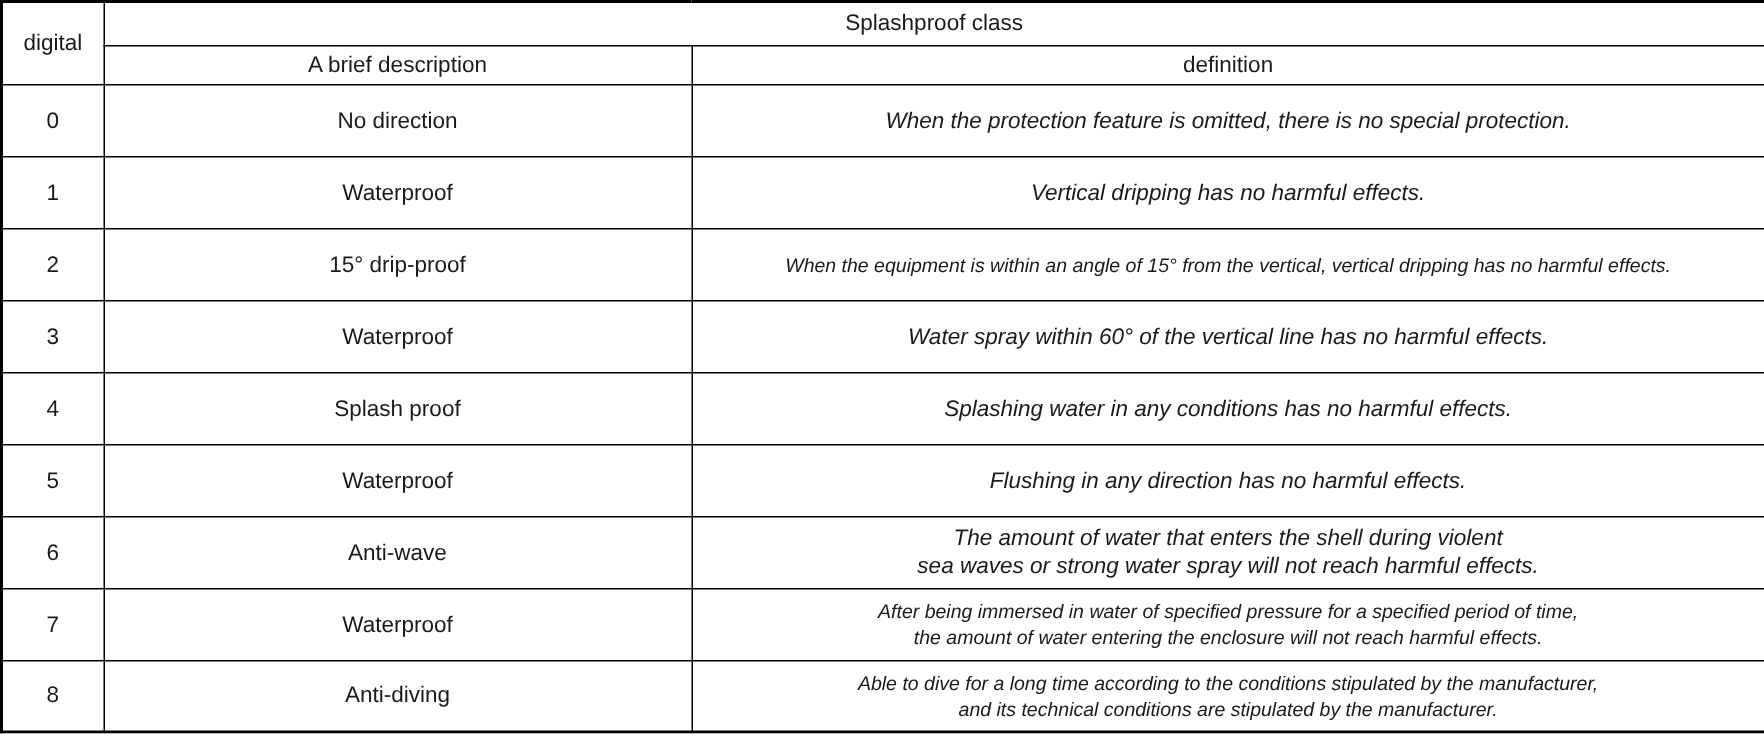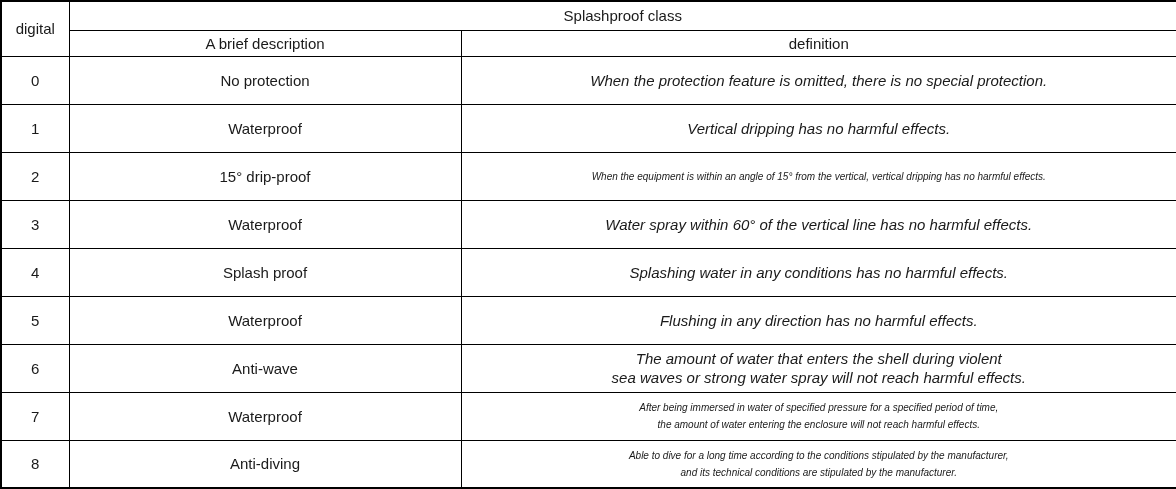--- a/index.html
+++ b/index.html
@@ -40,21 +40,21 @@
 
   tr.hdr-top th   { height: 29px; }
   tr.hdr-sub th   { height: 26px; }
   tbody tr        { height: 48px; }
 
   td.def {
     white-space: pre-line;
     font-style: italic;
   }
   tr.small td.def {
-    font-size: 10px;
+    font-size: 13px;
     line-height: 17px;
   }
 </style>
 </head>
 <body>
 
 <div class="wrap">
   <table class="ip-table">
     <colgroup>
       <col class="c-digital">
@@ -67,21 +67,21 @@
         <th colspan="2">Splashproof class</th>
       </tr>
       <tr class="hdr-sub">
         <th>A brief description</th>
         <th>definition</th>
       </tr>
     </thead>
     <tbody id="rows-body">
         <tr>
     <td class="digital">0</td>
-    <td class="brief">No protection</td>
+    <td class="brief">No direction</td>
     <td class="def">When the protection feature is omitted, there is no special protection.</td>
   </tr>
         <tr>
     <td class="digital">1</td>
     <td class="brief">Waterproof</td>
     <td class="def">Vertical dripping has no harmful effects.</td>
   </tr>
         <tr class="small">
     <td class="digital">2</td>
     <td class="brief">15° drip-proof</td>

